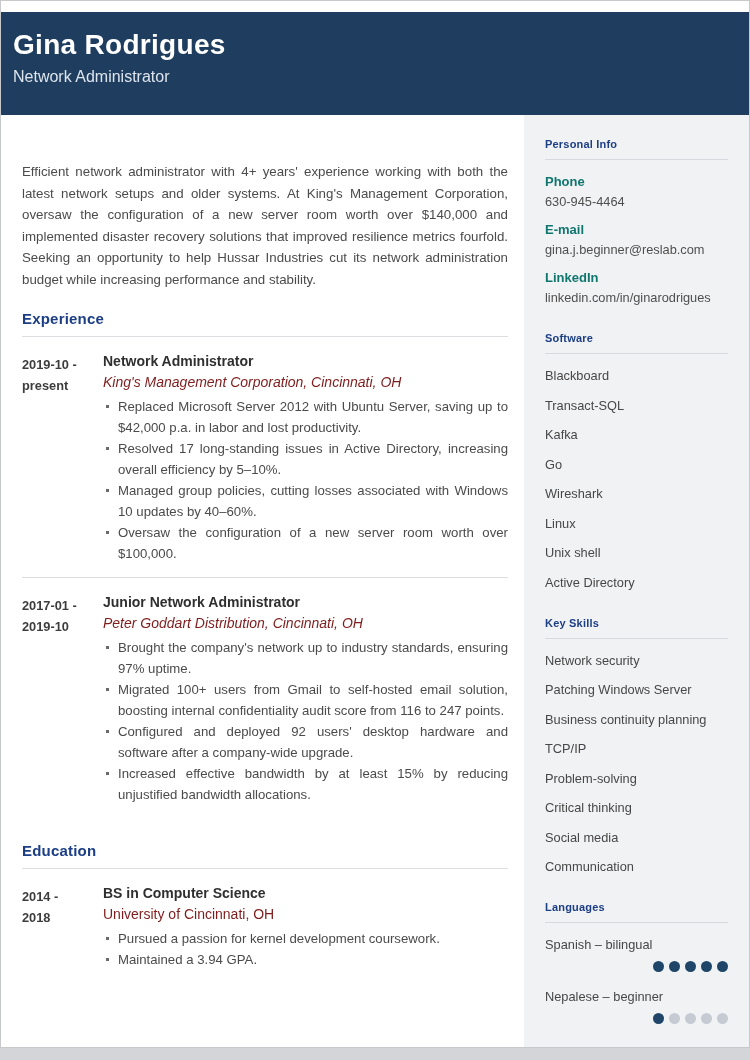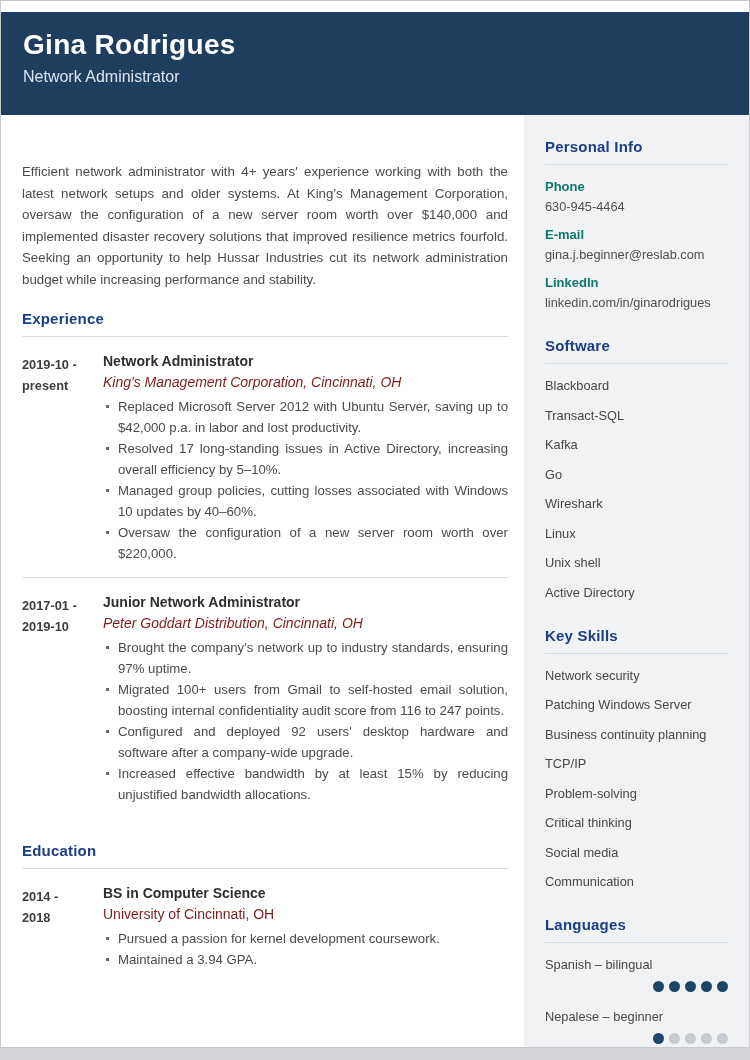--- a/index.html
+++ b/index.html
@@ -1,21 +1,21 @@
 <!DOCTYPE html>
 <html style="--band: #1f3e5f; --accent: #1c3e85; --dot_filled: #1f4668; --dot_empty: #c6cbd3; --sidebar_bg: #f1f2f4; --line: #dcdee2; --line_side: #d6dade;"><head>
 <meta charset="utf-8">
 <title>Resume</title>
 <style>
   html,body{margin:0;padding:0;background:#d3d5d9;font-family:"Liberation Sans","DejaVu Sans",sans-serif;-webkit-font-smoothing:antialiased;}
   .canvas{position:relative;width:750px;height:1060px;background:#d3d5d9;overflow:hidden;}
   .page{position:absolute;top:0;left:0;width:750px;height:1048px;background:#ffffff;box-sizing:border-box;border:1px solid #c7c9cd;padding-top:11px;}
 
   
-  .band{height:103px;background:var(--band,#1f3e5f);box-sizing:border-box;padding:17px 24px 0 22px;}
+  .band{height:103px;background:var(--band,#1f3e5f);box-sizing:border-box;padding:17px 24px 0 12px;}
   .name{margin:0;font-size:28px;line-height:32px;font-weight:700;color:#ffffff;letter-spacing:.3px;}
   .job-title{margin-top:7px;font-size:16px;color:#dde4ed;}
 
   
   .content{display:flex;height:932px;}
   .main{width:523px;box-sizing:border-box;padding:24px 16px 0 21px;margin-top:22px;}
   .sidebar{flex:1;background:var(--sidebar_bg,#f1f2f4);box-sizing:border-box;padding:23px 21px 0 21px;}
 
   .summary{margin:0 0 20px;font-size:13.3px;line-height:21.5px;color:#4b4b4b;text-align:justify;}
 
@@ -31,21 +31,21 @@
   .entry-company{margin-top:5px;font-size:14px;color:#7f1d1d;font-style:italic;}
   .education .entry-company{font-style:normal;}
   .bullets{list-style:none;margin:6px 0 0;padding:0;}
   .bullet{display:flex;font-size:13.2px;line-height:21px;color:#4b4b4b;}
   .bullet-marker{flex:none;width:3px;height:3px;background:#696969;margin:9px 9px 0 3px;}
   .bullet-text{flex:1;text-align:justify;}
 
   
   .side-section{margin-top:27px;}
   .side-section:first-child{margin-top:0;}
-  .side-heading{margin:0 0 14px;font-size:15px;font-weight:700;color:var(--accent,#1c3e85);letter-spacing:.2px;padding-bottom:9px;border-bottom:1px solid var(--line_side,#d6dade);}
+  .side-heading{margin:0 0 14px;font-size:11px;font-weight:700;color:var(--accent,#1c3e85);letter-spacing:.2px;padding-bottom:9px;border-bottom:1px solid var(--line_side,#d6dade);}
   .pi-item{margin-bottom:13px;}
   .pi-label{font-size:13px;font-weight:700;color:#0f766e;margin-bottom:5px;}
   .pi-value{font-size:12.8px;color:#4f4f4f;}
   .skill-list{list-style:none;margin:0;padding:0;}
   .skill-item{font-size:12.8px;color:#474747;margin-bottom:14.5px;}
   .lang-item{margin-bottom:17px;}
   .lang-name{font-size:12.8px;color:#474747;}
   .lang-dots{display:flex;justify-content:flex-end;gap:5px;margin-top:9px;}
   .dot{width:11px;height:11px;border-radius:50%;background:var(--dot_empty,#c6cbd3);}
   .dot-filled{background:var(--dot_filled,#1f4668);}
@@ -88,21 +88,21 @@
                         <span class="bullet-text">Resolved 17 long-standing issues in Active Directory, increasing overall efficiency by 5–10%.</span>
                       </li>
 
                       <li class="bullet">
                         <span class="bullet-marker"></span>
                         <span class="bullet-text">Managed group policies, cutting losses associated with Windows 10 updates by 40–60%.</span>
                       </li>
 
                       <li class="bullet">
                         <span class="bullet-marker"></span>
-                        <span class="bullet-text">Oversaw the configuration of a new server room worth over $220,000.</span>
+                        <span class="bullet-text">Oversaw the configuration of a new server room worth over $100,000.</span>
                       </li>
 
                     </ul>
                 </div>
               </div>
 
               <div class="entry">
                 <div class="entry-dates">2017-01 -
 2019-10</div>
                 <div class="entry-body">

